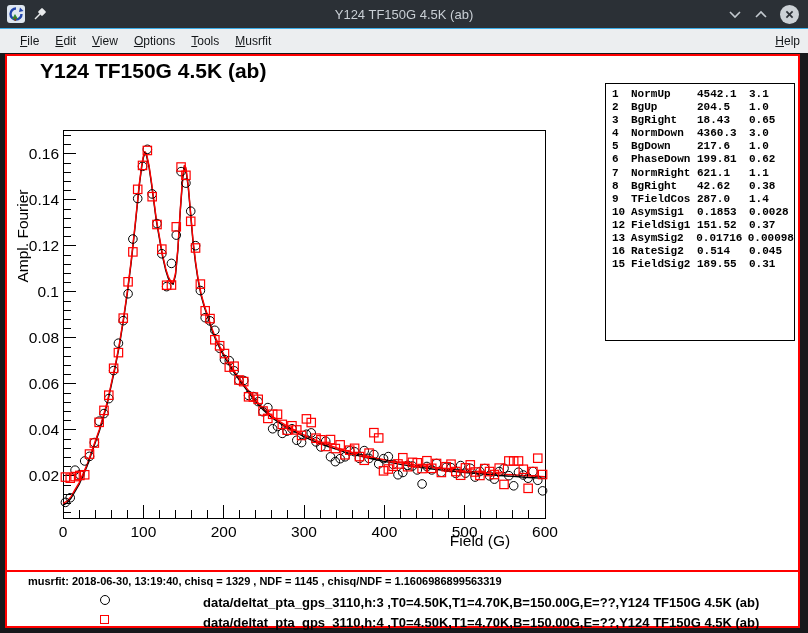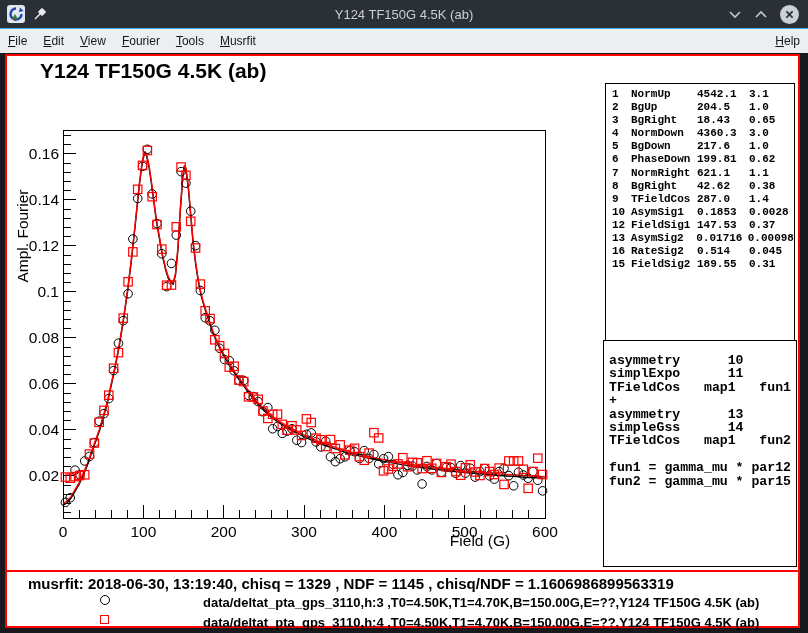--- a/index.html
+++ b/index.html
@@ -12,21 +12,21 @@
     display:flex;align-items:center;}
   .tb-left{display:flex;align-items:center;gap:8px;margin-left:7px}
   .tb-title{position:absolute;left:0;right:0;text-align:center;font-size:13px;color:#c9cfd5;pointer-events:none}
   .tb-btns{margin-left:auto;display:flex;align-items:center;gap:12px;margin-right:9px;z-index:2}
   .tb-btn{display:flex;align-items:center;justify-content:center;cursor:default}
   .close-circle{width:19px;height:19px;border-radius:50%;background:#ccd1d6;display:flex;align-items:center;justify-content:center}
   
   .menubar{position:absolute;left:0;top:28px;width:808px;height:25px;background:#eceef0;
     border-top:1px solid #3daee9;display:flex;align-items:center;font-size:12px;color:#14171a;box-sizing:border-box}
   .menu-item{padding:4px 8px;white-space:nowrap}
-  .menu-item:first-child{margin-left:0}
+  .menu-item:first-child{margin-left:12px}
   .menu-item::first-letter{text-decoration:underline}
   .menu-spacer{flex:1}
   
   .canvas{position:absolute;left:5px;top:54px;width:791px;height:570px;background:#ffffff;
     border:2px solid #ff0000}
   .plot-title{position:absolute;left:33px;top:3px;font-size:21px;font-weight:bold;color:#000;white-space:nowrap}
   .ylabel{position:absolute;left:-39px;top:171px;width:110px;height:18px;text-align:center;
     font-size:15.5px;color:#000;transform:rotate(-90deg);white-space:nowrap}
   .xlabel{position:absolute;left:408px;top:476px;width:130px;text-align:center;font-size:15.5px;color:#000;white-space:nowrap}
   #plot-svg{position:absolute;left:0;top:0}
@@ -35,21 +35,21 @@
     box-sizing:border-box;padding:4px 0 0 6px;background:#fff;overflow:hidden}
   .param-row{display:flex;font:bold 11px "Liberation Mono",monospace;line-height:13.1px;white-space:pre;color:#000}
   .p-no{width:19px}
   .p-name{width:66px}
   .p-val{width:52px}
   .theory-box{position:absolute;left:596px;top:284px;width:194px;height:227px;border:1px solid #000;
     box-sizing:border-box;padding:13px 0 0 5px;background:#fff;overflow:hidden}
   .theory-pre{margin:0;font:bold 13.2px "Liberation Mono",monospace;line-height:13.4px;white-space:pre;color:#000}
   
   .divider{position:absolute;left:0;top:514px;width:791px;height:2px;background:#ff0000}
-  .fit-info{position:absolute;left:21px;top:519px;font-weight:bold;font-size:15px;color:#000;white-space:nowrap}
+  .fit-info{position:absolute;left:21px;top:519px;font-weight:bold;font-size:11px;color:#000;white-space:nowrap}
   .leg-circle{position:absolute;left:93px;top:539px;width:8px;height:8px;border:1px solid #000;border-radius:50%;background:#fff}
   .leg-square{position:absolute;left:93px;top:559px;width:7px;height:7px;border:1.5px solid #ff0000;background:#fff}
   .leg-label{position:absolute;left:196px;font-weight:bold;font-size:13px;color:#000;white-space:nowrap}
   .leg-label.row1{top:539px}
   .leg-label.row2{top:559px}
 </style>
 </head>
 <body>
 
 <div class="titlebar">
@@ -89,21 +89,21 @@
       </svg>
     </span>
   </div>
 </div>
 
 <div class="menubar">
   <span style="display:flex">
       <span class="menu-item">File</span>
       <span class="menu-item">Edit</span>
       <span class="menu-item">View</span>
-      <span class="menu-item">Fourier</span>
+      <span class="menu-item">Options</span>
       <span class="menu-item">Tools</span>
       <span class="menu-item">Musrfit</span>
     </span>
   <span class="menu-spacer"></span>
   <span class="menu-item">Help</span>
 </div>
 
 <div class="canvas">
 
   <div class="plot-title">Y124 TF150G 4.5K (ab)</div>
@@ -408,38 +408,26 @@
       <div class="param-row"><span class="p-no">1</span><span class="p-name">NormUp</span><span class="p-val">4542.1</span><span class="p-err">3.1</span></div>
       <div class="param-row"><span class="p-no">2</span><span class="p-name">BgUp</span><span class="p-val">204.5</span><span class="p-err">1.0</span></div>
       <div class="param-row"><span class="p-no">3</span><span class="p-name">BgRight</span><span class="p-val">18.43</span><span class="p-err">0.65</span></div>
       <div class="param-row"><span class="p-no">4</span><span class="p-name">NormDown</span><span class="p-val">4360.3</span><span class="p-err">3.0</span></div>
       <div class="param-row"><span class="p-no">5</span><span class="p-name">BgDown</span><span class="p-val">217.6</span><span class="p-err">1.0</span></div>
       <div class="param-row"><span class="p-no">6</span><span class="p-name">PhaseDown</span><span class="p-val">199.81</span><span class="p-err">0.62</span></div>
       <div class="param-row"><span class="p-no">7</span><span class="p-name">NormRight</span><span class="p-val">621.1</span><span class="p-err">1.1</span></div>
       <div class="param-row"><span class="p-no">8</span><span class="p-name">BgRight</span><span class="p-val">42.62</span><span class="p-err">0.38</span></div>
       <div class="param-row"><span class="p-no">9</span><span class="p-name">TFieldCos</span><span class="p-val">287.0</span><span class="p-err">1.4</span></div>
       <div class="param-row"><span class="p-no">10</span><span class="p-name">AsymSig1</span><span class="p-val">0.1853</span><span class="p-err">0.0028</span></div>
-      <div class="param-row"><span class="p-no">12</span><span class="p-name">FieldSig1</span><span class="p-val">147.53</span><span class="p-err">0.37</span></div>
+      <div class="param-row"><span class="p-no">12</span><span class="p-name">FieldSig1</span><span class="p-val">151.52</span><span class="p-err">0.37</span></div>
       <div class="param-row"><span class="p-no">13</span><span class="p-name">AsymSig2</span><span class="p-val">0.01716</span><span class="p-err">0.00098</span></div>
       <div class="param-row"><span class="p-no">16</span><span class="p-name">RateSig2</span><span class="p-val">0.514</span><span class="p-err">0.045</span></div>
       <div class="param-row"><span class="p-no">15</span><span class="p-name">FieldSig2</span><span class="p-val">189.55</span><span class="p-err">0.31</span></div>
     </div>
 
-  <div class="theory-box">
-    <pre class="theory-pre">asymmetry      10
-simplExpo      11
-TFieldCos   map1   fun1
-+
-asymmetry      13
-simpleGss      14
-TFieldCos   map1   fun2
-
-fun1 = gamma_mu * par12
-fun2 = gamma_mu * par15</pre>
-  </div>
 
   <div class="divider"></div>
   <div class="fit-info">musrfit: 2018-06-30, 13:19:40, chisq = 1329 , NDF = 1145 , chisq/NDF = 1.1606986899563319</div>
   <div class="leg-circle"></div>
   <div class="leg-label row1">data/deltat_pta_gps_3110,h:3 ,T0=4.50K,T1=4.70K,B=150.00G,E=??,Y124 TF150G 4.5K (ab)</div>
   <div class="leg-square"></div>
   <div class="leg-label row2">data/deltat_pta_gps_3110,h:4 ,T0=4.50K,T1=4.70K,B=150.00G,E=??,Y124 TF150G 4.5K (ab)</div>
 </div>
 
 </body></html>

